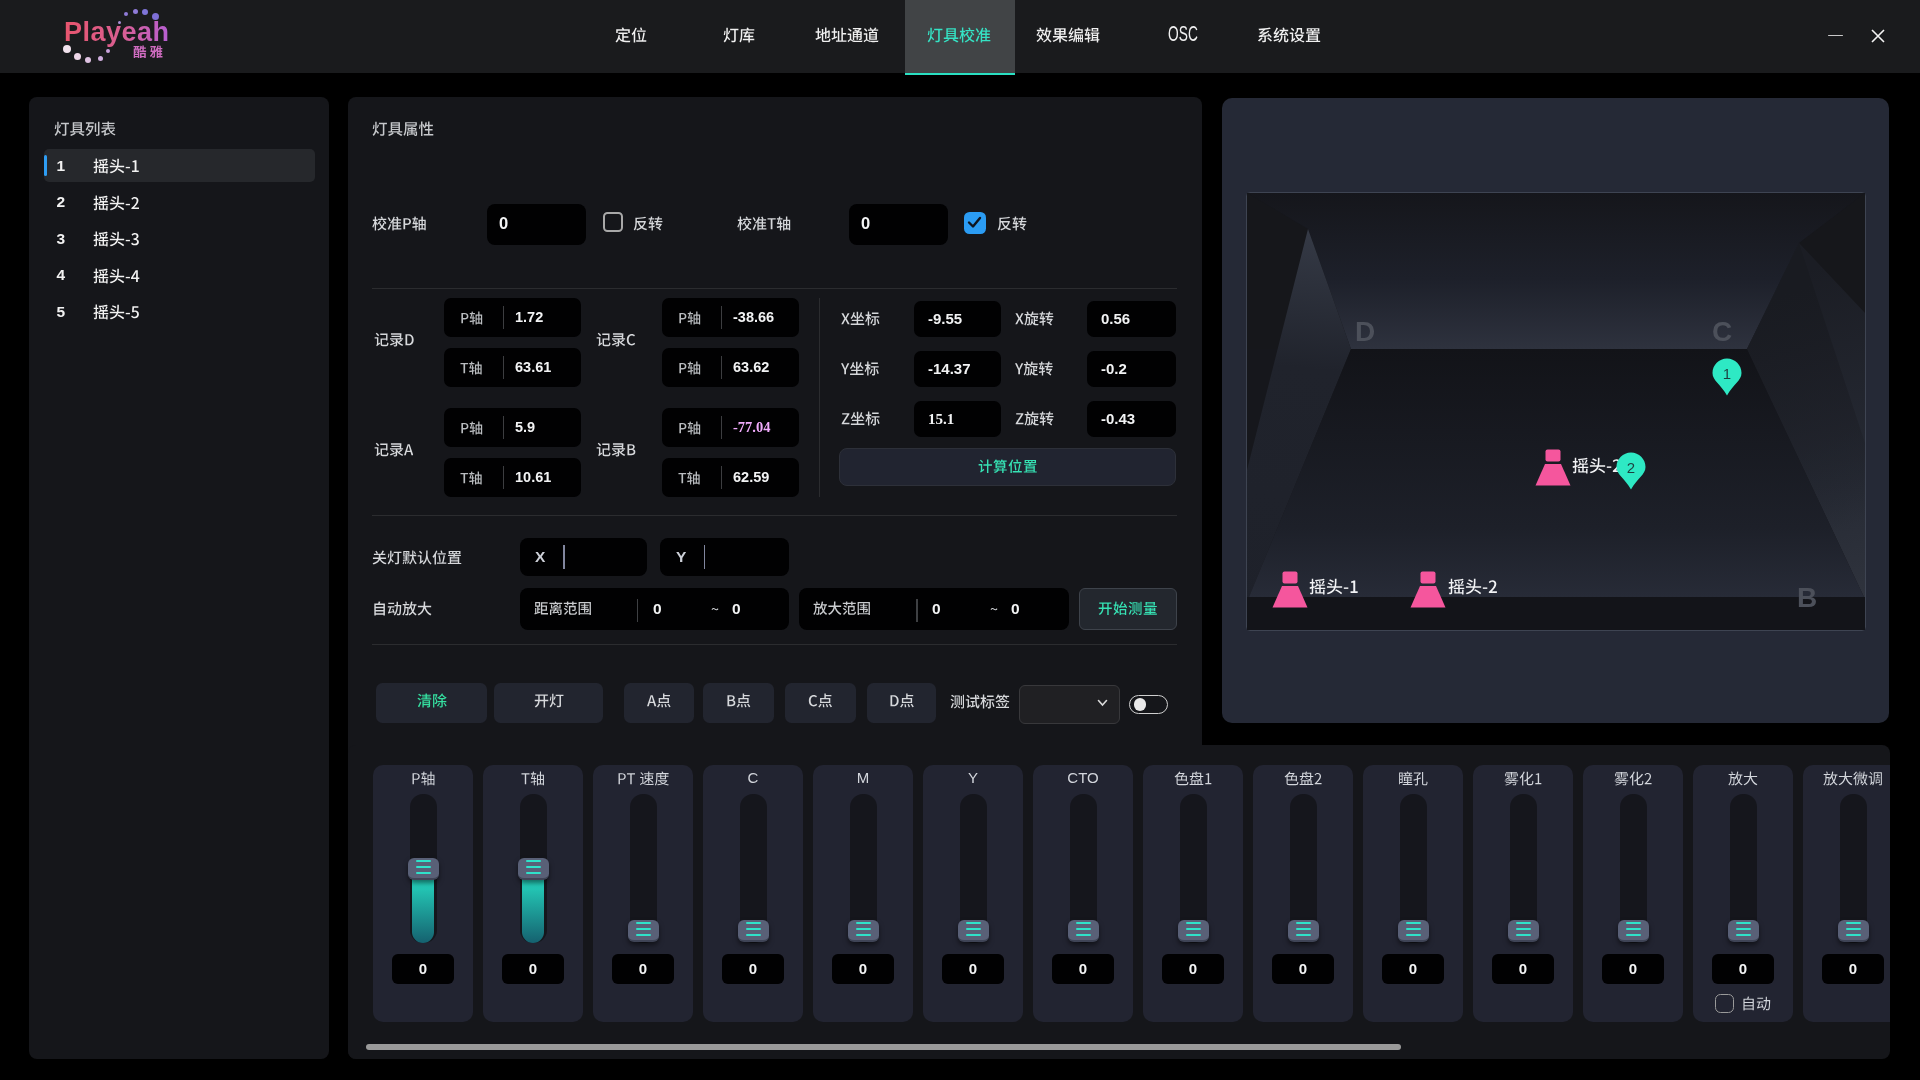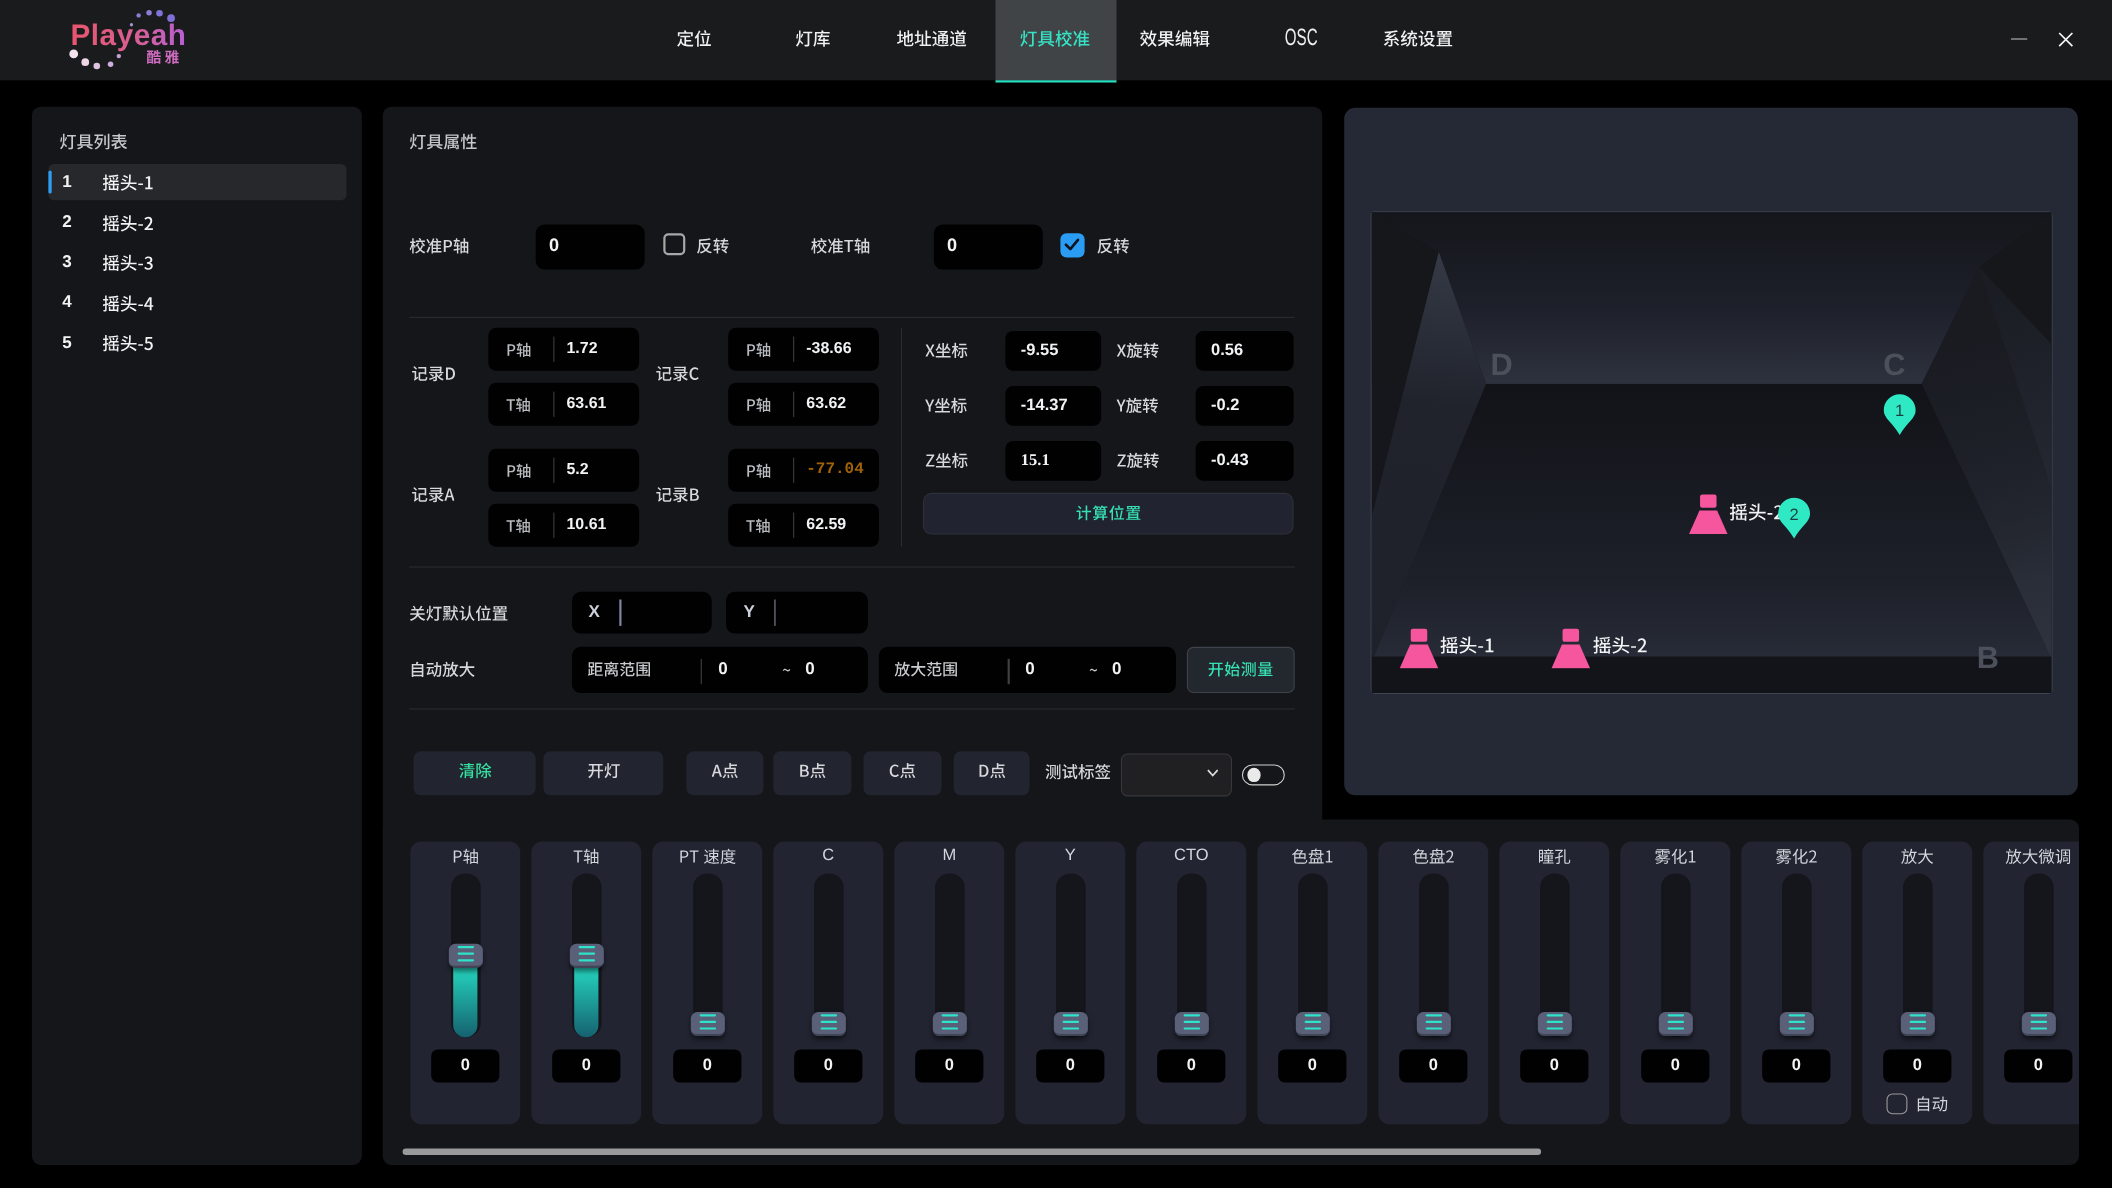--- a/index.html
+++ b/index.html
@@ -282,40 +282,40 @@
         <use href="#g39" x="0"></use>
         <use href="#g40" x="1000"></use>
         <use href="#g43" x="2000"></use>
       </svg></div>
     <div style="position:absolute;left:444.0px;top:408.0px;width:137.0px;height:39.0px;background:#010102;border-radius:7.0px;;z-index:1"></div>
     <div style="position:absolute;left:460.0px;top:420.5px;z-index:5"><svg style="display:inline-block;vertical-align:top;" width="23.1" height="14.0" viewBox="0 -880 1648 1000" fill="#b9bcbf">
         <use href="#g34" x="0"></use>
         <use href="#g35" x="648"></use>
       </svg></div>
     <div style="position:absolute;left:503.0px;top:416.0px;width:1.0px;height:23.0px;background:#3c3d40;border-radius:0.0px;;z-index:1"></div>
-    <span style="position:absolute;left:515.0px;top:418.8px;font-family:'Liberation Sans', sans-serif;font-size:14.5px;font-weight:700;color:#f2f3f4;line-height:17.4px;white-space:pre;letter-spacing:0.00px;z-index:5">5.2</span>
+    <span style="position:absolute;left:515.0px;top:418.8px;font-family:'Liberation Sans', sans-serif;font-size:14.5px;font-weight:700;color:#f2f3f4;line-height:17.4px;white-space:pre;letter-spacing:0.00px;z-index:5">5.9</span>
     <div style="position:absolute;left:444.0px;top:458.0px;width:137.0px;height:39.0px;background:#010102;border-radius:7.0px;;z-index:1"></div>
     <div style="position:absolute;left:460.0px;top:470.5px;z-index:5"><svg style="display:inline-block;vertical-align:top;" width="22.6" height="14.0" viewBox="0 -880 1611 1000" fill="#b9bcbf">
         <use href="#g38" x="0"></use>
         <use href="#g35" x="611"></use>
       </svg></div>
     <div style="position:absolute;left:503.0px;top:466.0px;width:1.0px;height:23.0px;background:#3c3d40;border-radius:0.0px;;z-index:1"></div>
     <span style="position:absolute;left:515.0px;top:468.8px;font-family:'Liberation Sans', sans-serif;font-size:14.5px;font-weight:700;color:#f2f3f4;line-height:17.4px;white-space:pre;letter-spacing:0.00px;z-index:5">10.61</span>
     <div style="position:absolute;left:596.0px;top:441.5px;z-index:5"><svg style="display:inline-block;vertical-align:top;" width="40.0" height="15.0" viewBox="0 -880 2667 1000" fill="#d6d8db">
         <use href="#g39" x="0"></use>
         <use href="#g40" x="1000"></use>
         <use href="#g44" x="2000"></use>
       </svg></div>
     <div style="position:absolute;left:662.0px;top:408.0px;width:137.0px;height:39.0px;background:#010102;border-radius:7.0px;;z-index:1"></div>
     <div style="position:absolute;left:678.0px;top:420.5px;z-index:5"><svg style="display:inline-block;vertical-align:top;" width="23.1" height="14.0" viewBox="0 -880 1648 1000" fill="#b9bcbf">
         <use href="#g34" x="0"></use>
         <use href="#g35" x="648"></use>
       </svg></div>
     <div style="position:absolute;left:721.0px;top:416.0px;width:1.0px;height:23.0px;background:#3c3d40;border-radius:0.0px;;z-index:1"></div>
-    <span style="position:absolute;left:733.0px;top:418.8px;font-family:Liberation Mono, monospace;font-size:14.5px;font-weight:700;color:#a16207;line-height:17.4px;white-space:pre;letter-spacing:0.00px;z-index:5">-77.04</span>
+    <span style="position:absolute;left:733.0px;top:418.8px;font-family:Liberation Serif, serif;font-size:14.5px;font-weight:700;color:#f0abfc;line-height:17.4px;white-space:pre;letter-spacing:0.00px;z-index:5">-77.04</span>
     <div style="position:absolute;left:662.0px;top:458.0px;width:137.0px;height:39.0px;background:#010102;border-radius:7.0px;;z-index:1"></div>
     <div style="position:absolute;left:678.0px;top:470.5px;z-index:5"><svg style="display:inline-block;vertical-align:top;" width="22.6" height="14.0" viewBox="0 -880 1611 1000" fill="#b9bcbf">
         <use href="#g38" x="0"></use>
         <use href="#g35" x="611"></use>
       </svg></div>
     <div style="position:absolute;left:721.0px;top:466.0px;width:1.0px;height:23.0px;background:#3c3d40;border-radius:0.0px;;z-index:1"></div>
     <span style="position:absolute;left:733.0px;top:468.8px;font-family:'Liberation Sans', sans-serif;font-size:14.5px;font-weight:700;color:#f2f3f4;line-height:17.4px;white-space:pre;letter-spacing:0.00px;z-index:5">62.59</span>
     <div style="position:absolute;left:819.0px;top:298.0px;width:1.0px;height:199.0px;background:#2b2c2f;border-radius:0.0px;;z-index:1"></div>
     <div style="position:absolute;left:841.0px;top:311.0px;z-index:5"><svg style="display:inline-block;vertical-align:top;" width="38.9" height="15.0" viewBox="0 -880 2596 1000" fill="#d6d8db">
         <use href="#g45" x="0"></use>

